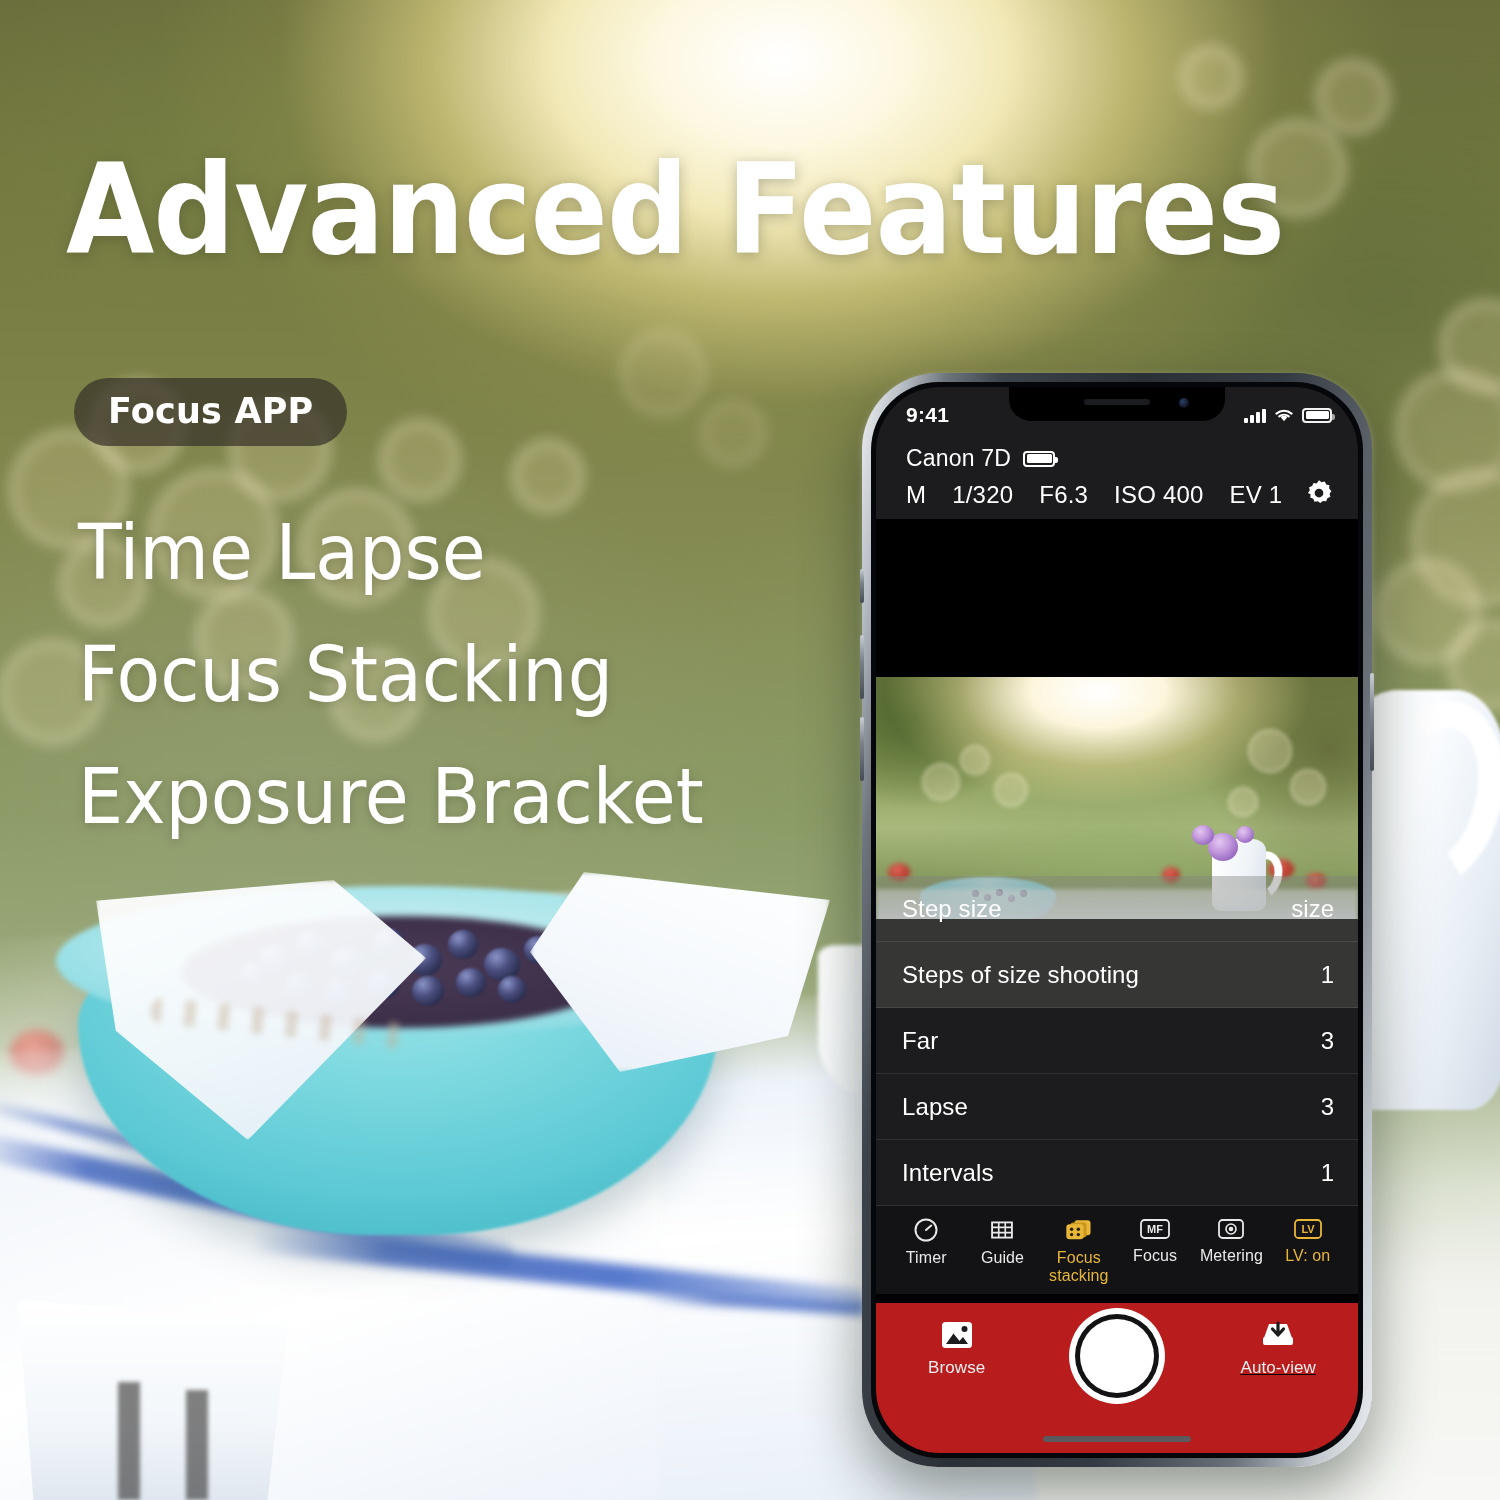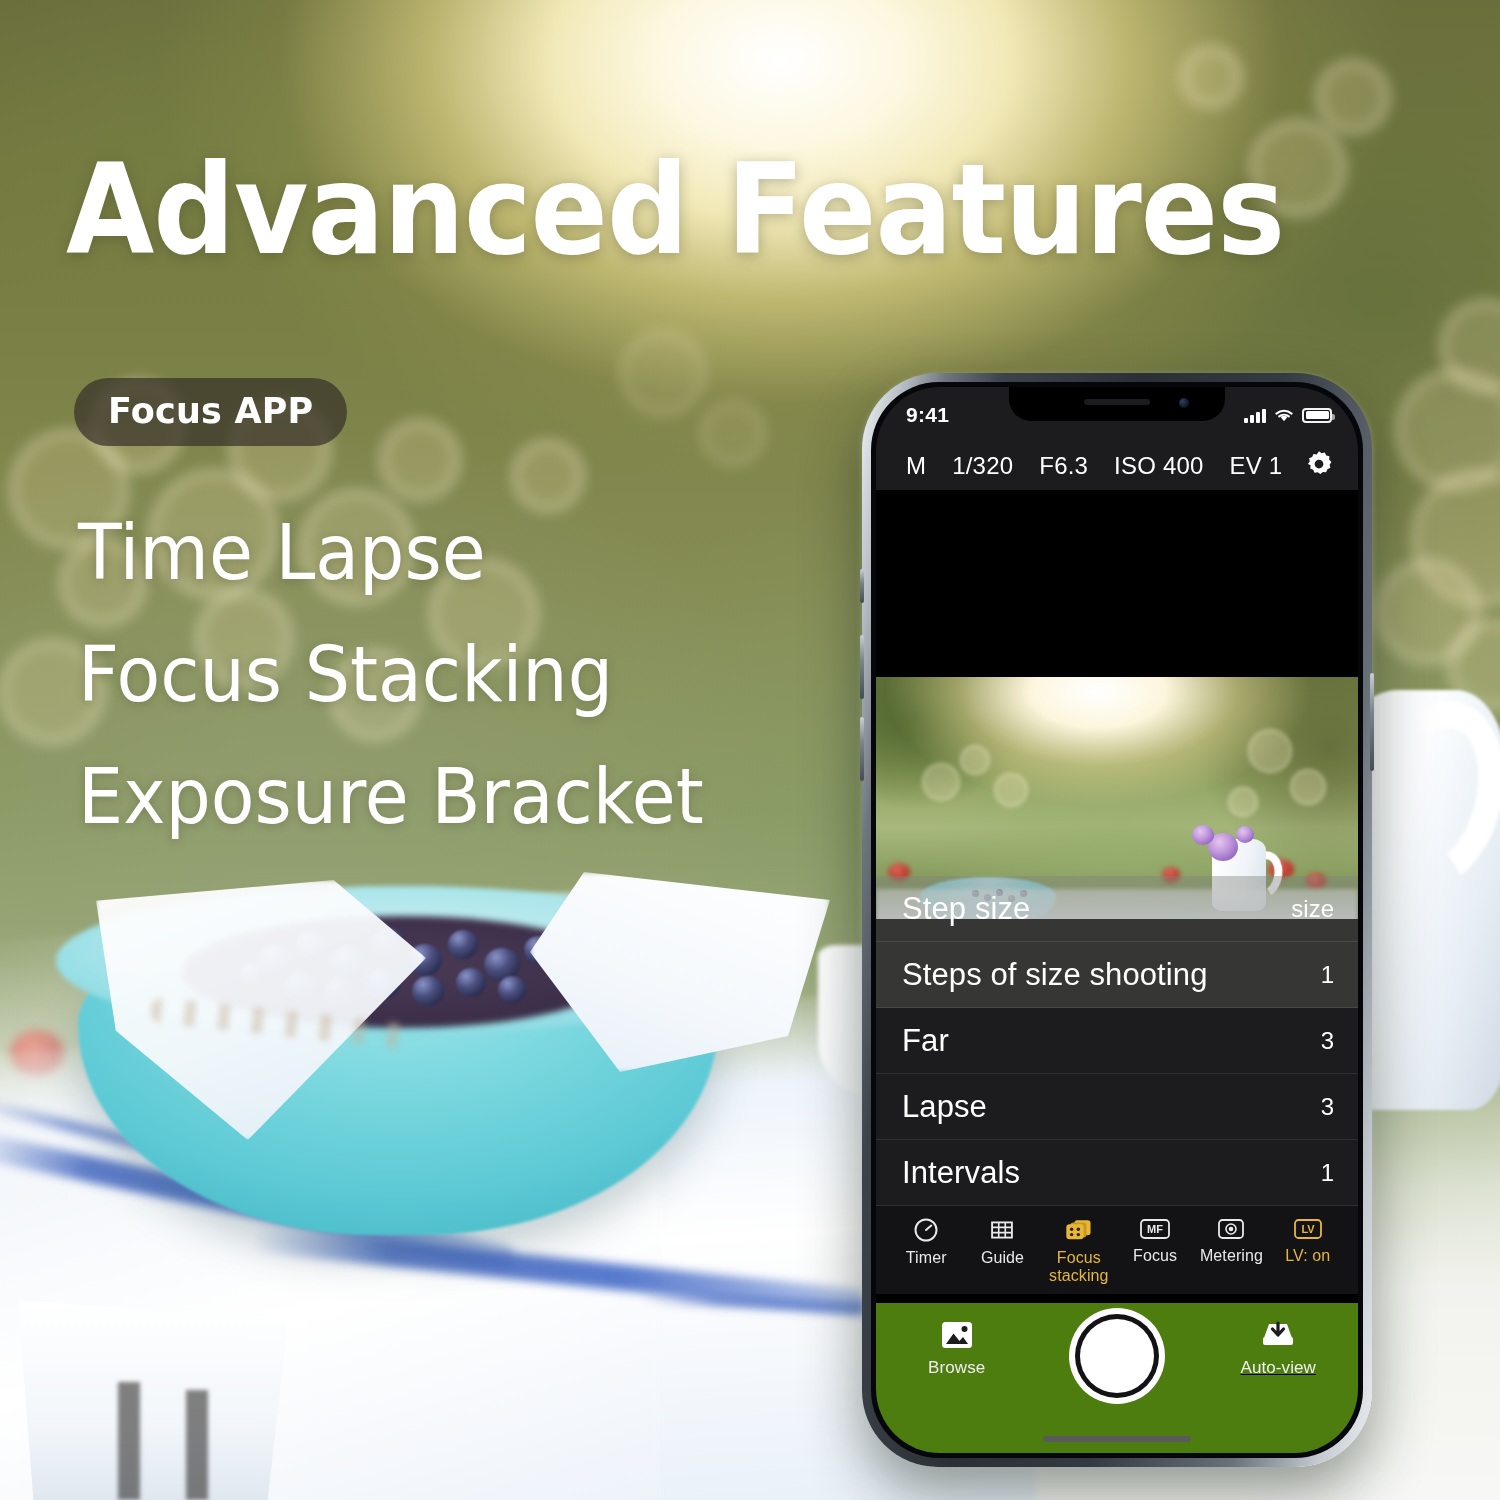--- a/index.html
+++ b/index.html
@@ -301,41 +301,41 @@
   
   #settings { position: absolute; top: 489px; left: 0; right: 0; z-index: 4; }
   .srow {
     display: flex; align-items: center; justify-content: space-between;
     height: 66px; padding: 0 24px 0 26px;
     border-bottom: 1px solid rgba(255,255,255,0.09);
     color: #fff;
   }
   .srow.translucent { background: rgba(128,130,126,0.42); }
   .srow.solid { background: #1c1c1e; }
-  .srow .lbl { font-size: 31px; font-weight: 400; letter-spacing: .1px; }
+  .srow .lbl { font-size: 24px; font-weight: 400; letter-spacing: .1px; }
   .srow .val { font-size: 24px; font-weight: 400; }
 
   
   #toolbar {
     position: absolute; top: 819px; left: 0; right: 0; height: 88px;
     background: #131315;
     display: flex; align-items: flex-start; justify-content: space-around;
     padding: 10px 12px 0 12px; z-index: 5;
   }
   .tool { display: flex; flex-direction: column; align-items: center; gap: 5px; width: 80px; }
   .tool .tlabel {
     color: #e9e9ea; font-size: 16px; text-align: center; line-height: 18px; letter-spacing: .1px;
   }
   .tool.active .tlabel { color: #e8b737; }
   .tool.lv .tlabel { color: #e8b737; }
 
   
   #bottombar {
     position: absolute; bottom: 0; left: 0; right: 0; height: 150px;
-    background: #4d7c0f; z-index: 5;
+    background: #b91c1c; z-index: 5;
   }
   #shutter {
     position: absolute; left: 50%; top: 16px; transform: translateX(-50%);
     width: 74px; height: 74px; border-radius: 50%;
     background: #fff;
     box-shadow: 0 0 0 5px #131315, 0 0 0 11px #fff;
   }
   .bbtn { position: absolute; top: 16px; display: flex; flex-direction: column; align-items: center; gap: 7px; }
   .bbtn.left { left: 52px; }
   .bbtn.right { right: 42px; text-decoration: underline; }
@@ -460,20 +460,26 @@
             <path d="M2.4 5.6 A11.5 11.5 0 0 1 17.6 5.6" stroke="#fff" stroke-width="2.1" fill="none" stroke-linecap="round"></path>
             <path d="M5.2 8.4 A7.6 7.6 0 0 1 14.8 8.4" stroke="#fff" stroke-width="2.1" fill="none" stroke-linecap="round"></path>
           </svg>
           <span class="batt">
               <i></i>
             </span>
         </div>
       </div>
 
       <div id="cam-header">
+        <div class="cam-row1">
+          <span class="cam-name">Canon 7D</span>
+          <span class="cam-batt">
+              <i></i>
+            </span>
+        </div>
         <div class="cam-row2">
           <span class="exp">M</span>
           <span class="exp">1/320</span>
           <span class="exp">F6.3</span>
           <span class="exp">ISO 400</span>
           <span class="exp">EV 1</span>
           <span class="gear-btn">
             <svg width="30" height="30" viewBox="0 0 24 24">
               <path fill="#fff" d="M12 1.8l2.1 1.6 2.5-.6 1.2 2.3 2.5.7-.2 2.6 1.8 1.9-1.4 2.2.6 2.5-2.4 1.1-1 2.4-2.6-.2-2 1.7-2.1-1.5-2.6.4-1-2.4-2.4-1 .3-2.6L3.1 12l1.5-2.1-.5-2.6 2.4-1 1.1-2.3 2.5.3z"></path>
               <circle cx="12" cy="12" r="3.5" fill="#1c1c1e"></circle>

